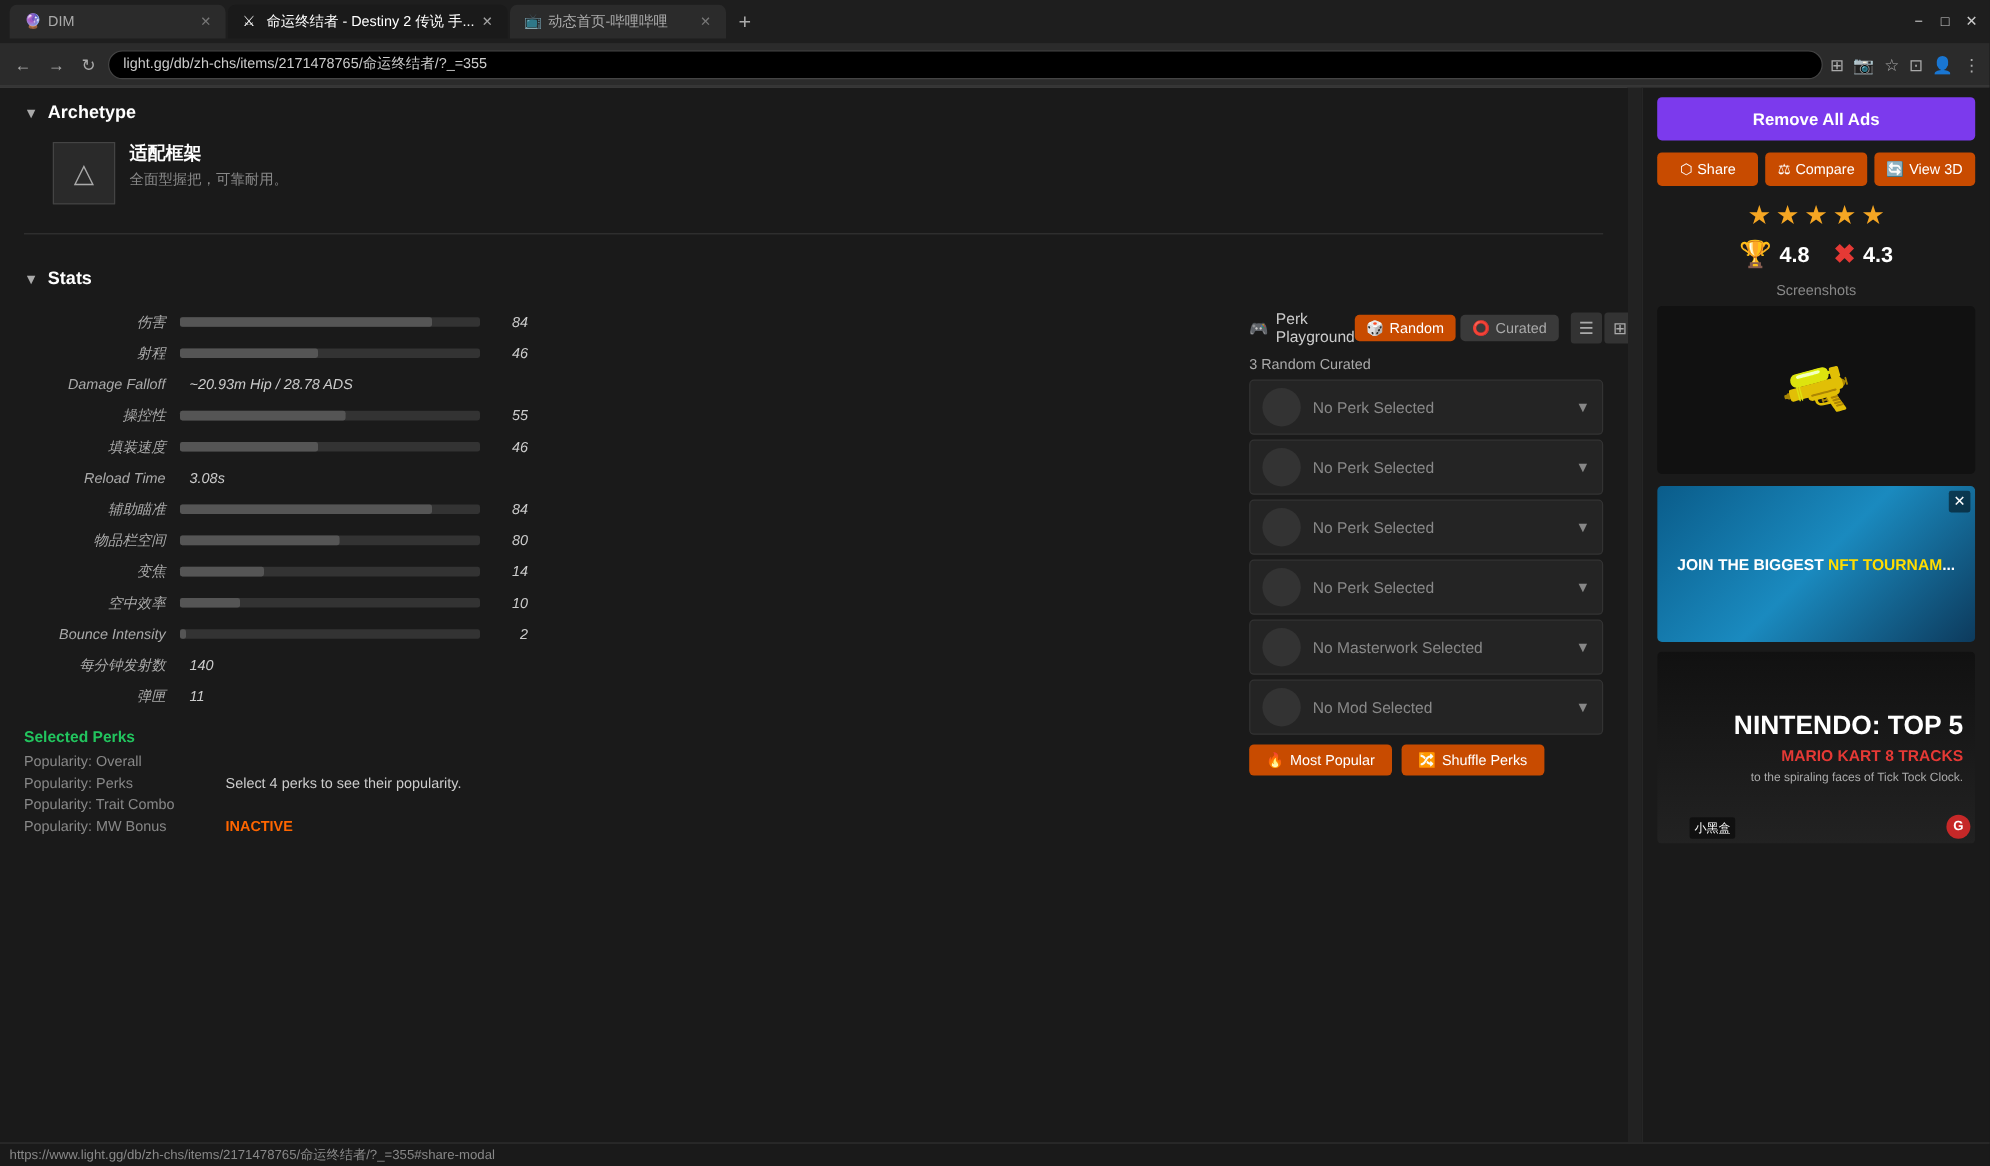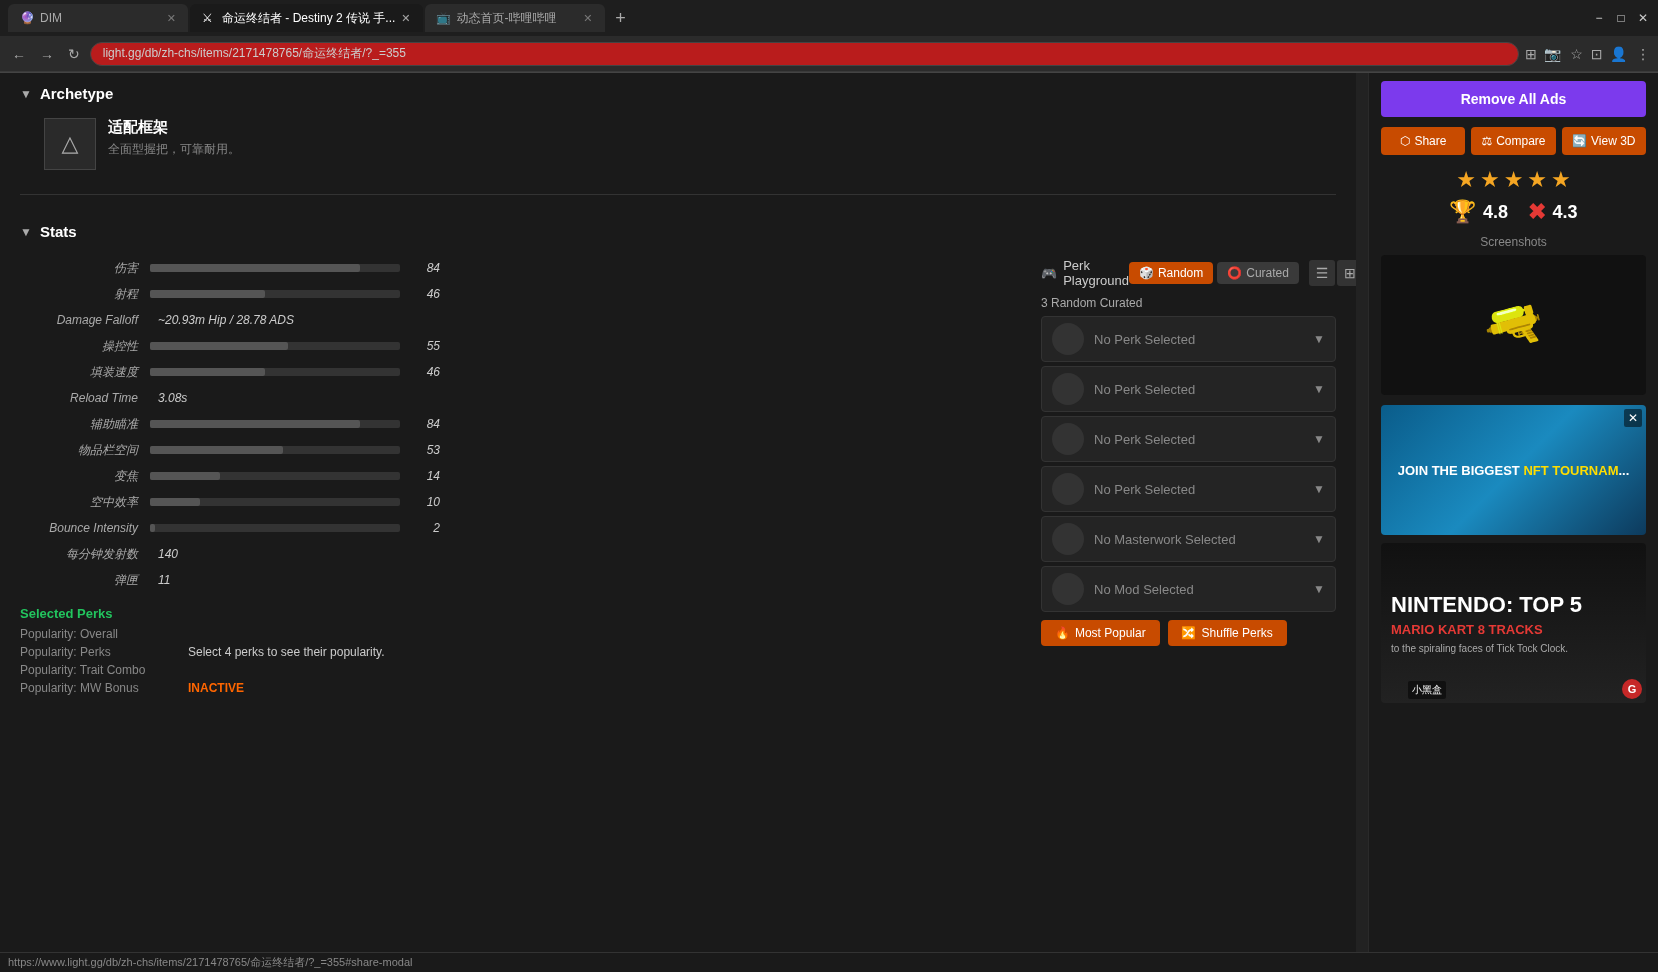--- a/index.html
+++ b/index.html
@@ -97,21 +97,21 @@
     }
     .nav-btn {
       color: #aaa;
       font-size: 14px;
       cursor: pointer;
       padding: 2px 4px;
     }
     .address-input {
       flex: 1;
       height: 24px;
-      background: #b91c1c;
+      background: #000000;
       border: 1px solid #444;
       border-radius: 12px;
       color: #ccc;
       font-size: 12px;
       padding: 0 12px;
       outline: none;
     }
     .address-icons {
       display: flex;
       gap: 8px;
@@ -524,21 +524,21 @@
       border-radius: 4px;
       overflow: hidden;
       position: relative;
       margin-bottom: 8px;
     }
     .video-ad-content {
       height: 160px;
       background: linear-gradient(180deg, #111 0%, #222 100%);
       display: flex;
       flex-direction: column;
-      align-items: flex-start;
+      align-items: flex-end;
       justify-content: center;
       padding: 10px;
     }
     .video-title {
       font-size: 22px;
       font-weight: 900;
       color: #fff;
       text-align: center;
       line-height: 1.2;
     }
@@ -734,21 +734,21 @@
                 <div class="stat-bar" style="width:84%"></div>
               </div>
               <div class="stat-value">84</div>
             </div>
 
             <div class="stat-row">
               <div class="stat-label">物品栏空间</div>
               <div class="stat-bar-container">
                 <div class="stat-bar" style="width:53%"></div>
               </div>
-              <div class="stat-value">53</div>
+              <div class="stat-value">80</div>
             </div>
 
             <div class="stat-row">
               <div class="stat-label">变焦</div>
               <div class="stat-bar-container">
                 <div class="stat-bar" style="width:28%"></div>
               </div>
               <div class="stat-value">14</div>
             </div>
 

